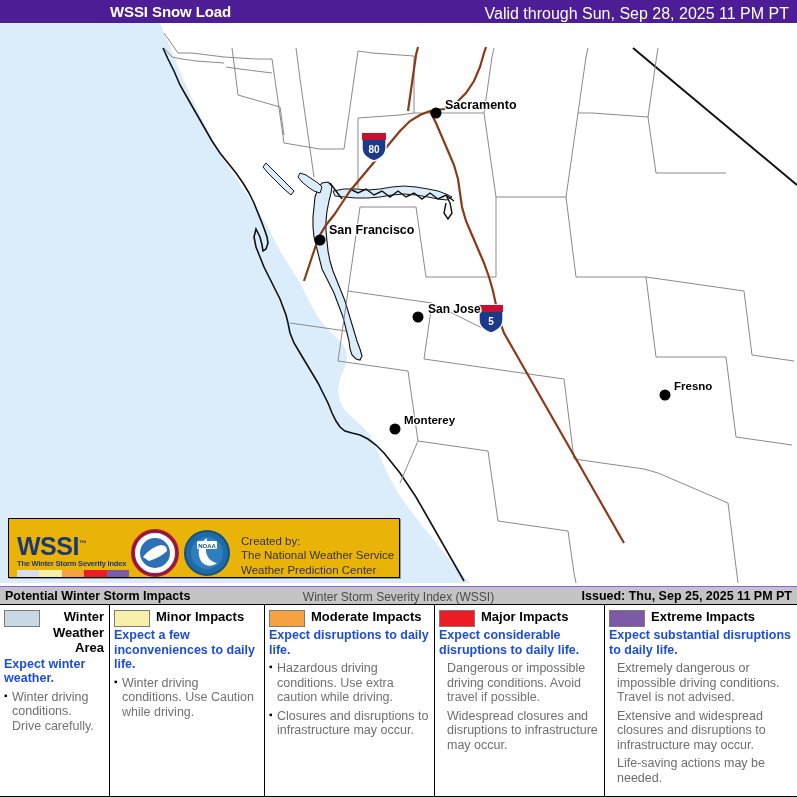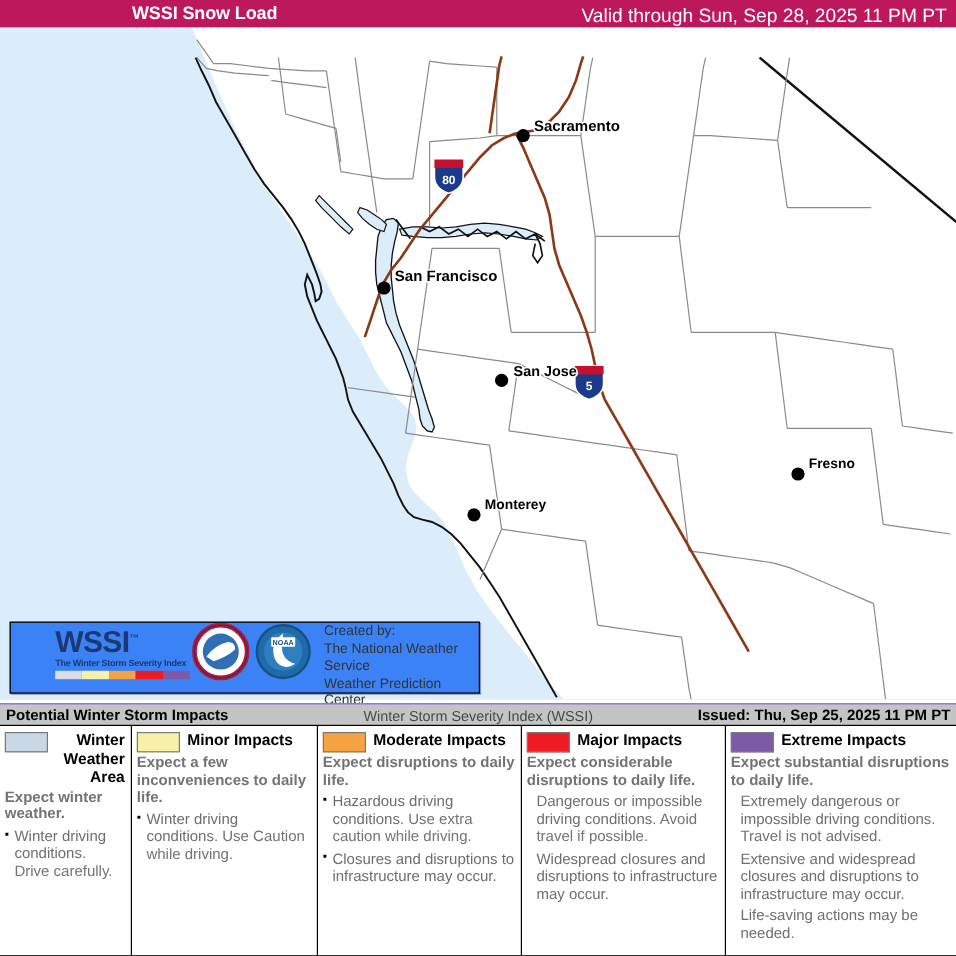--- a/index.html
+++ b/index.html
@@ -14,21 +14,21 @@
   #app {
     position: relative;
     width: 797px; height: 797px;
     box-sizing: border-box;
   }
 
   
   .header {
     position: absolute; left: 0; top: 0;
     width: 797px; height: 23px;
-    background: #be185d;
+    background: #4c1d95;
     color: #ffffff;
   }
   .header-title {
     position: absolute;
     left: 110px; top: 3px;
     font-size: 15px;
     font-weight: bold;
     letter-spacing: -0.1px;
   }
   .header-valid {
@@ -46,27 +46,26 @@
     background: #dbecfa;
     overflow: hidden;
   }
   .map-svg { display: block; }
 
   
   .logo-panel {
     position: absolute;
     left: 8px; top: 518px;
     width: 392px; height: 60px;
-    background: #3b82f6;
+    background: #eab308;
     border: 1px solid #000000;
     box-shadow: 1px 1px 0 rgba(0,0,0,0.35);
     display: flex;
-    align-items: flex-start;
-    box-sizing: border-box;
-    padding-left: 29px;
+    align-items: flex-end;
+    box-sizing: border-box;
   }
   .wssi-mark {
     width: 118px;
     padding-left: 8px;
     box-sizing: border-box;
   }
   .wssi-word {
     font-size: 25px;
     font-weight: bold;
     color: #1b3a73;
@@ -162,21 +161,21 @@
   .legend-title {
     font-size: 13px;
     font-weight: bold;
     color: #000;
     line-height: 15.5px;
   }
   .col-0 .legend-title { text-align: right; flex: 1; }
   .legend-lead {
     font-size: 12.5px;
     font-weight: bold;
-    color: #737373;
+    color: #1d4ed8;
     line-height: 14.5px;
     margin-top: 1px;
   }
   .legend-bullets {
     margin: 2px 0 0 0;
     padding: 0;
     list-style: none;
   }
   .legend-bullets li {
     position: relative;

